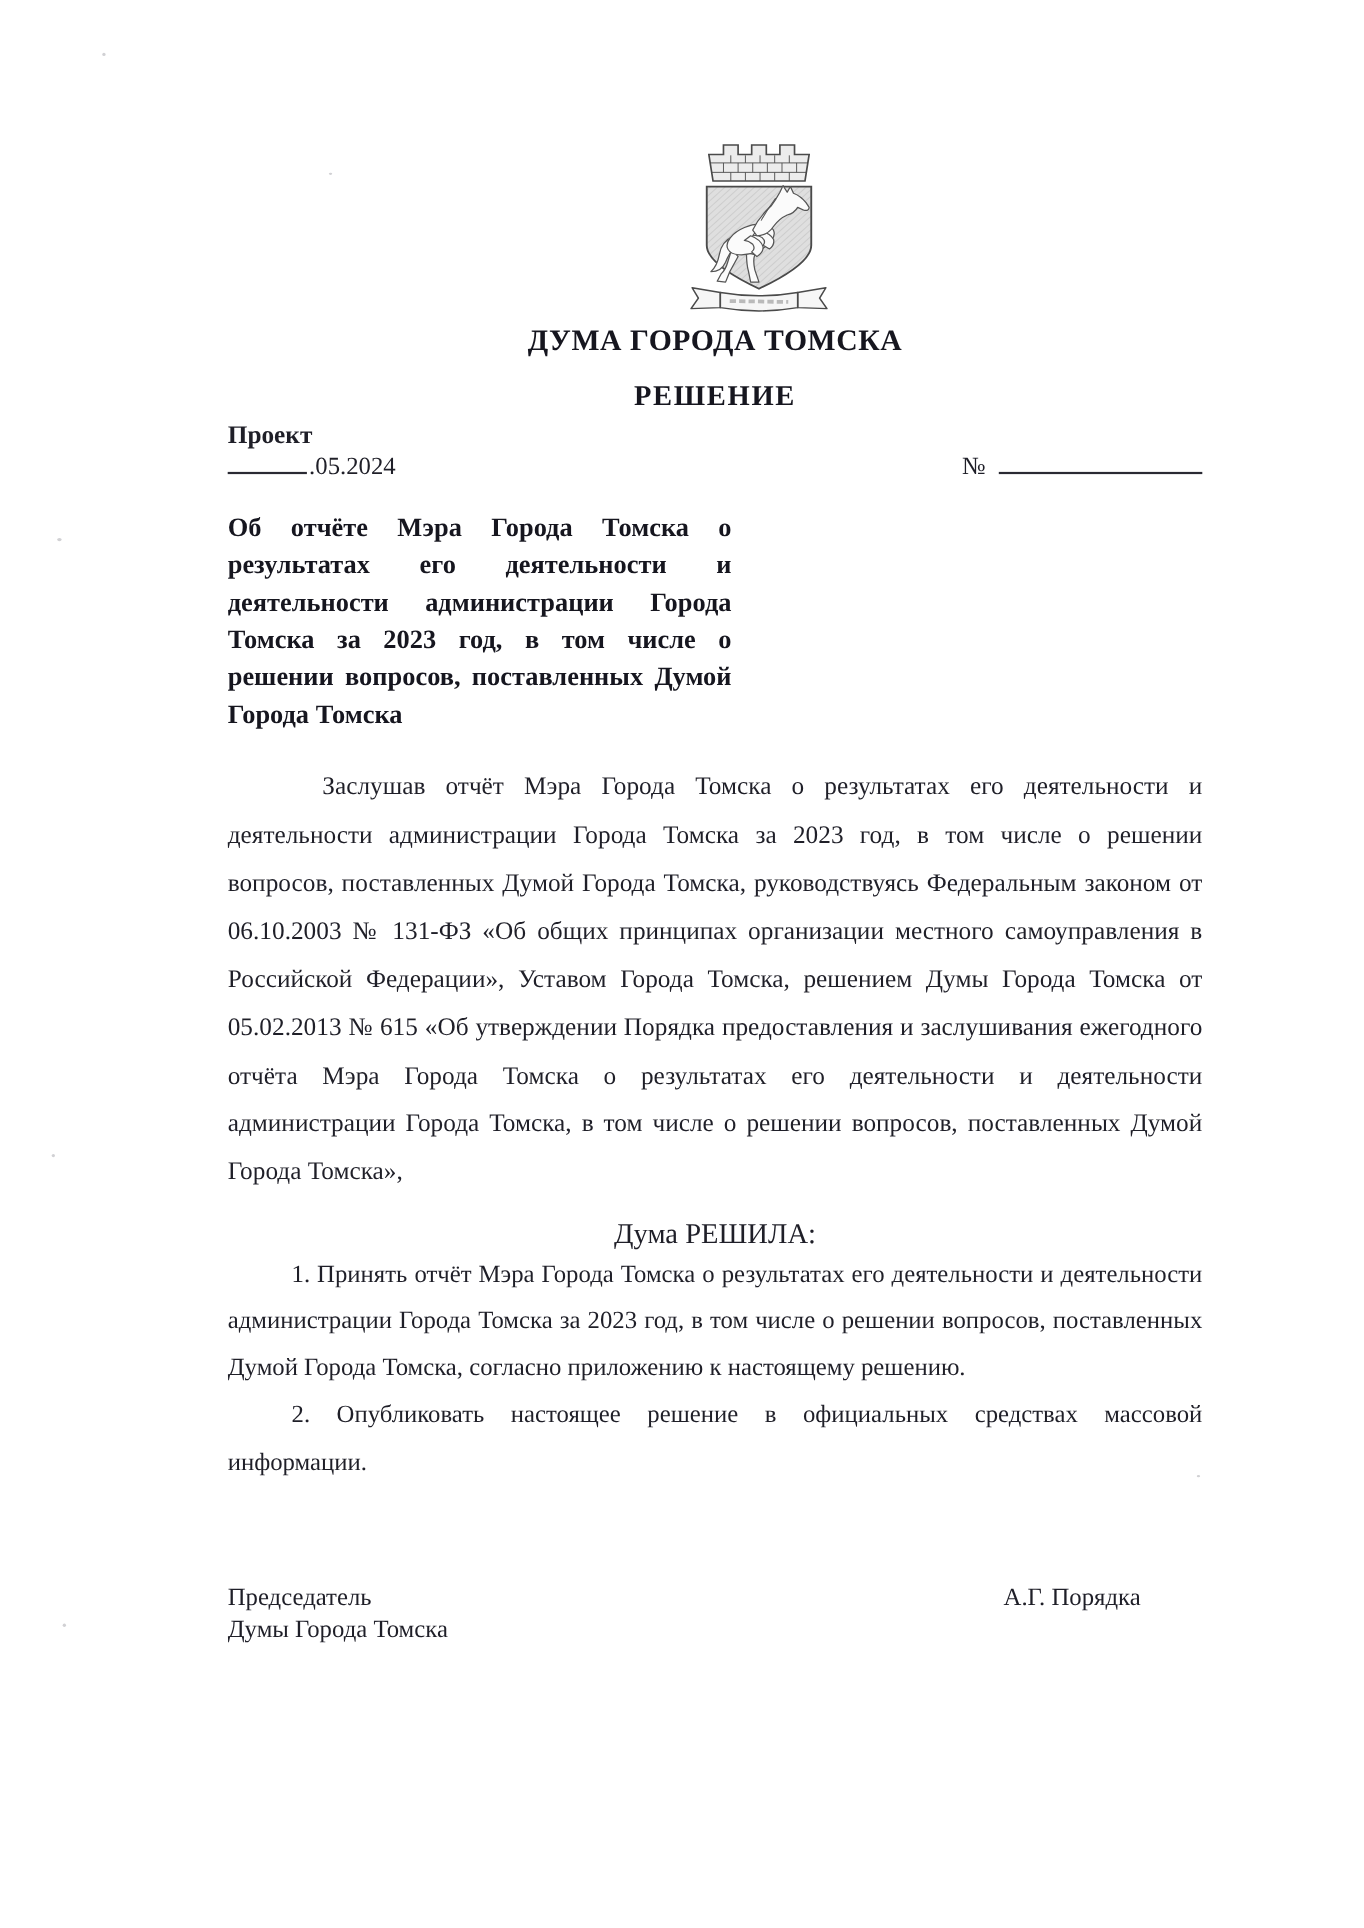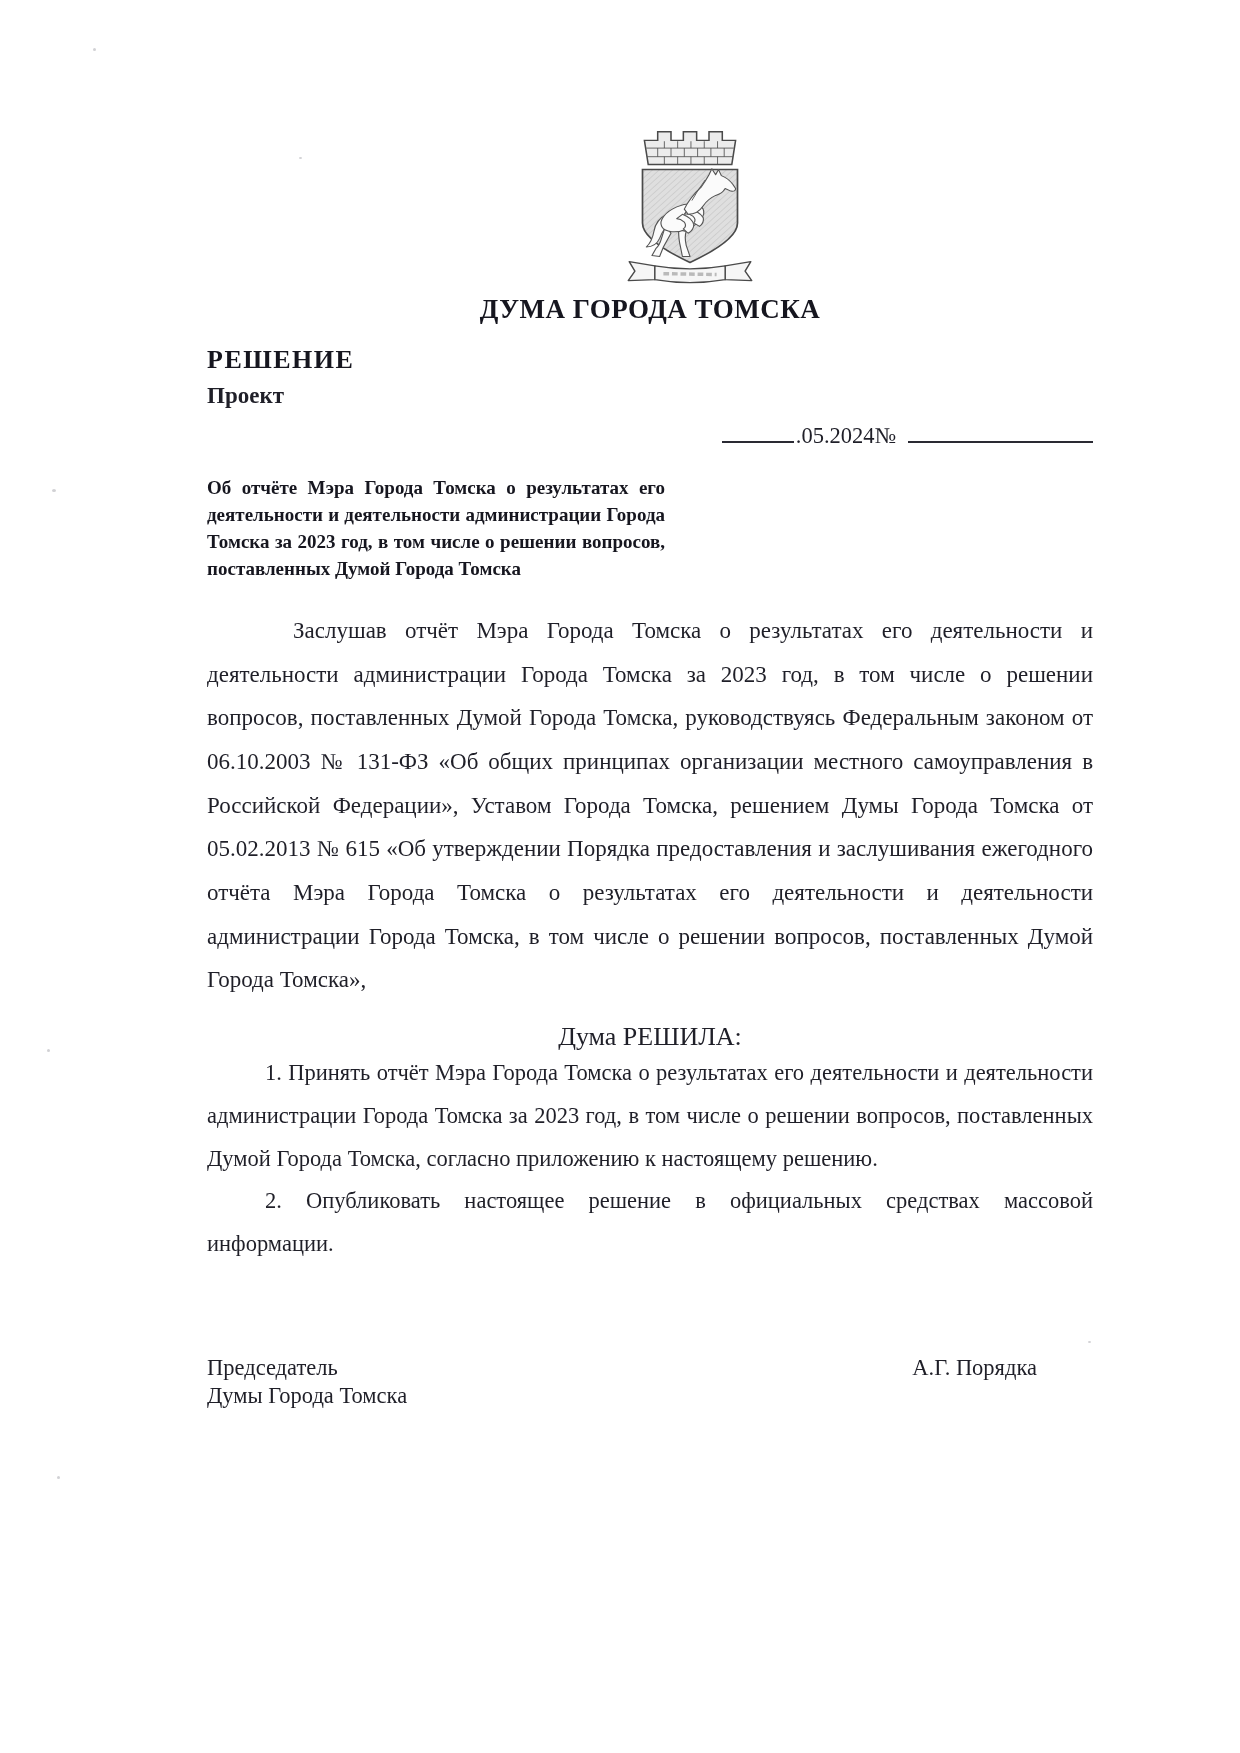--- a/index.html
+++ b/index.html
@@ -27,50 +27,49 @@
   .org-title {
     margin-top: 10px;
     text-align: center;
     font-size: 27px;
     font-weight: bold;
     letter-spacing: 0.5px;
     color: #16161f;
   }
   .doc-type {
     margin-top: 20px;
-    text-align: left;
+    text-align: center;
     font-size: 26px;
     font-weight: bold;
     letter-spacing: 1.5px;
     color: #16161f;
   }
   .draft {
     margin-top: 8px;
     text-align: left;
     font-weight: bold;
     font-size: 23px;
   }
   .meta-row {
-    margin-top: 12px;
     display: flex;
-    justify-content: flex-end;
+    justify-content: space-between;
     font-size: 22.5px;
   }
   .blank {
     display: inline-block;
     border-bottom: 2px solid #2a2a33;
     height: 20px;
   }
   .blank-date { width: 72px; margin-right: 2px; }
   .blank-number { width: 185px; margin-left: 12px; }
   .subject {
     margin: 26px 0 0 0;
     width: 458px;
     font-weight: bold;
-    font-size: 19px;
+    font-size: 24px;
     line-height: 1.42;
     text-align: justify;
     color: #16161f;
   }
   .preamble {
     margin: 26px 0 0 0;
     font-size: 23px;
     line-height: 1.9;
     text-align: justify;
     text-indent: 86px;

